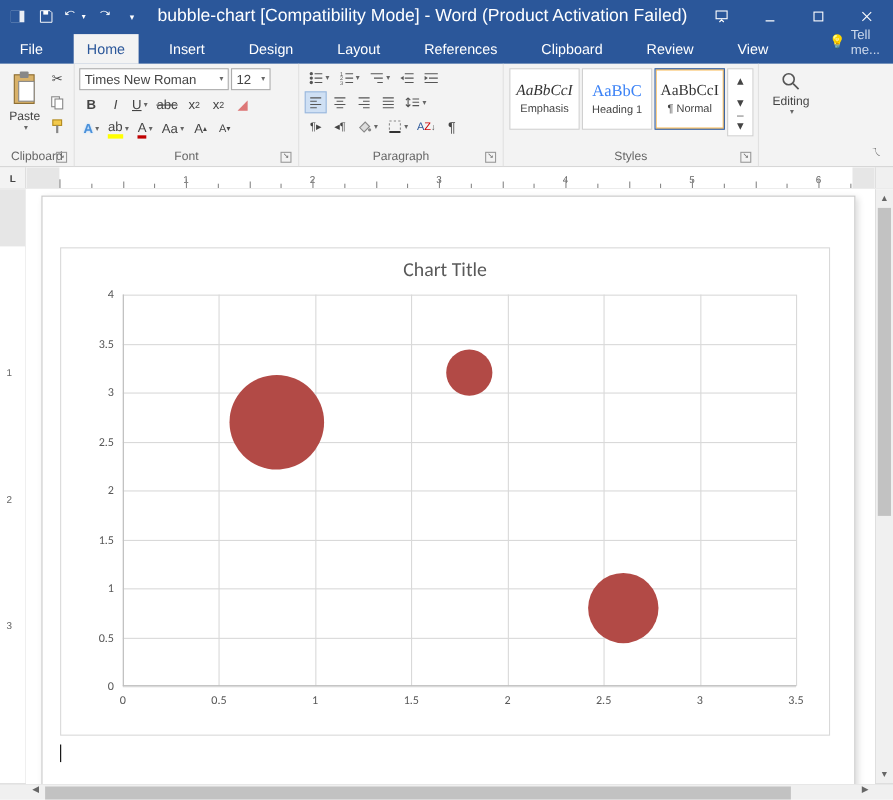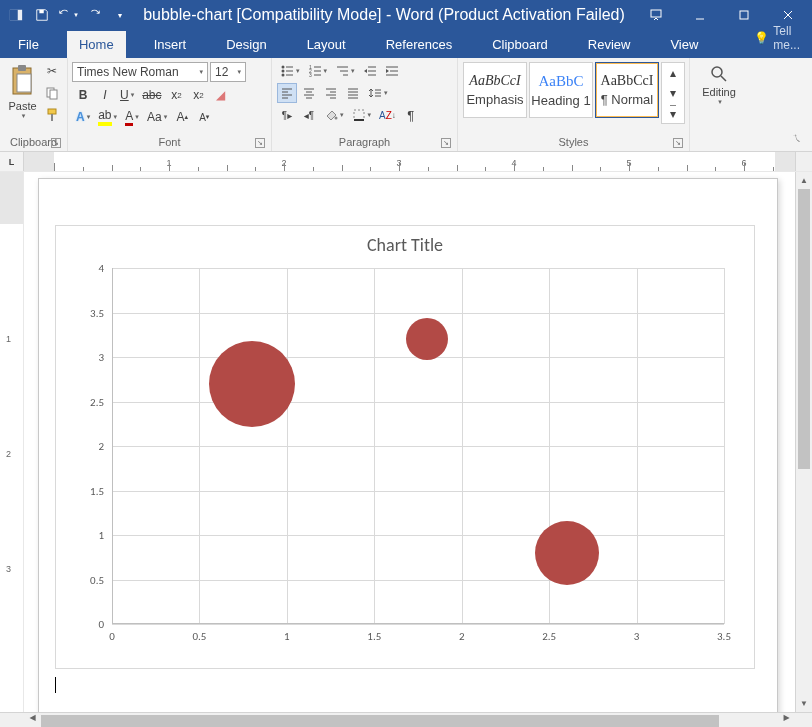--- a/index.html
+++ b/index.html
@@ -41,21 +41,21 @@
 
 
 .fontname { width: 136px; height: 20px; border: 1px solid #ababab; background: #fff; display: flex; align-items: center; padding: 0 4px; font-size: 12px; }
 .fontsize { width: 36px; height: 20px; border: 1px solid #ababab; background: #fff; display: flex; align-items: center; padding: 0 4px; font-size: 12px; margin-left: 2px;}
 
 
 .style-item { width: 64px; height: 56px; border: 1px solid #d0d0d0; background: #fff; display:flex; flex-direction:column; align-items:center; justify-content:center; margin: 2px 1px; }
 .style-item .prev { font-family: "Times New Roman", serif; font-size: 14px; color:#333;}
 .style-item.heading .prev { color: #3b82f6; font-size: 15px; }
 .style-item.normal { border: 1px solid #2b579a; box-shadow: inset 0 0 0 1px #faba52; }
-.style-item .nm { font-size: 13px; margin-top: 3px; color:#444;}
+.style-item .nm { font-size: 10px; margin-top: 3px; color:#444;}
 
 
 .editing-big { width: 48px; height: 66px; display:flex; flex-direction:column; align-items:center; justify-content:flex-start;}
 
 
 .ruler-row { height: 20px; background: #fff; display: flex; border-bottom: 1px solid #e8e8e8;}
 .ruler-corner { width: 24px; background:#f3f3f3; border-right:1px solid #d4d4d4; display:flex; align-items:center; justify-content:center; font-size:9px; font-weight:bold;}
 .hruler { flex: 1; position: relative; background: #fff; overflow: hidden; }
 .hruler .shade { position:absolute; top:0; bottom:0; background:#e6e6e6;}
 .hruler .tick { position: absolute; bottom: 0; width: 1px; height: 4px; background: #888; }

